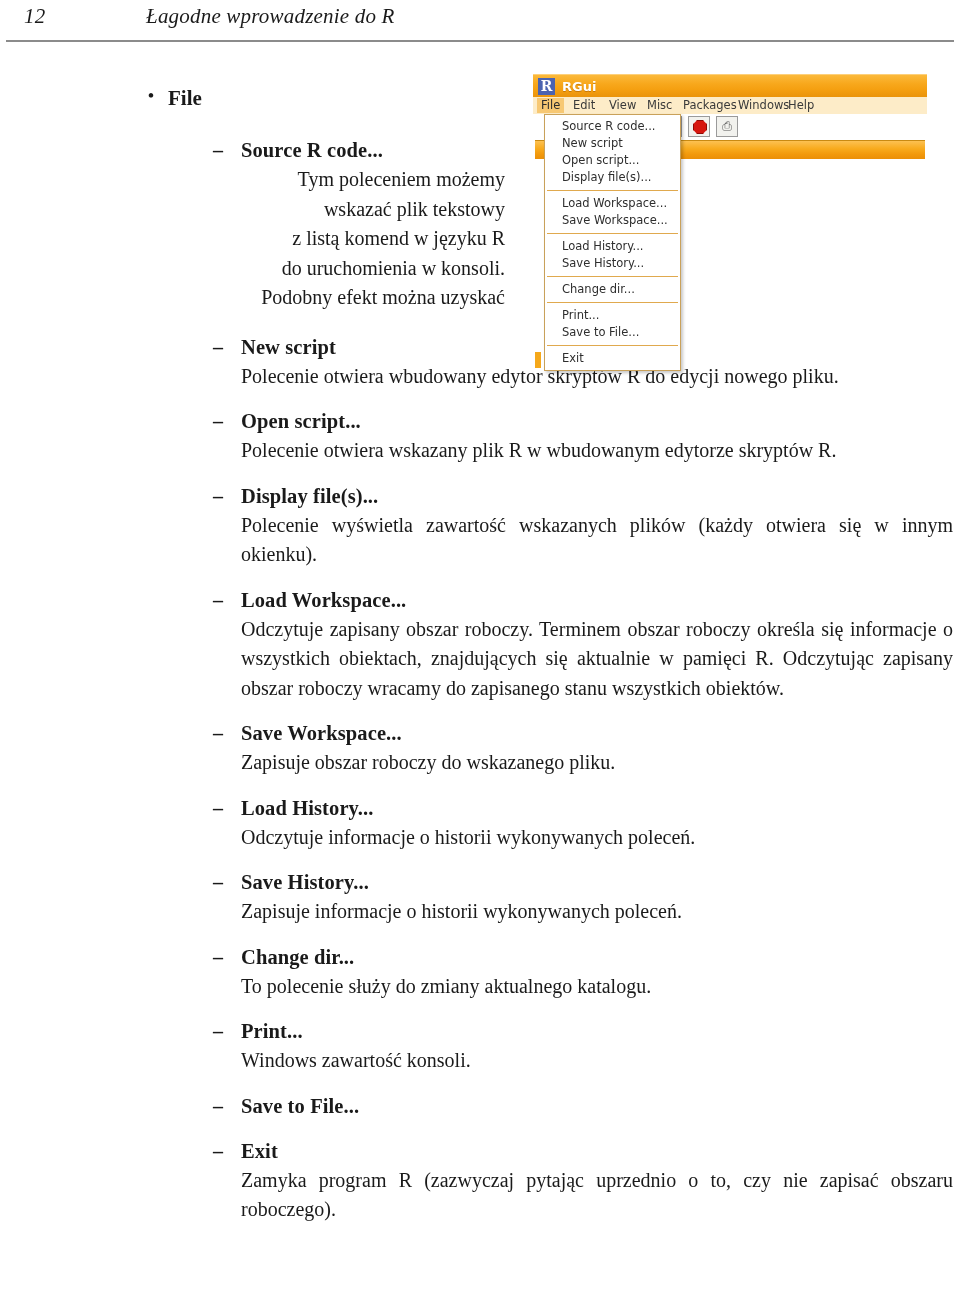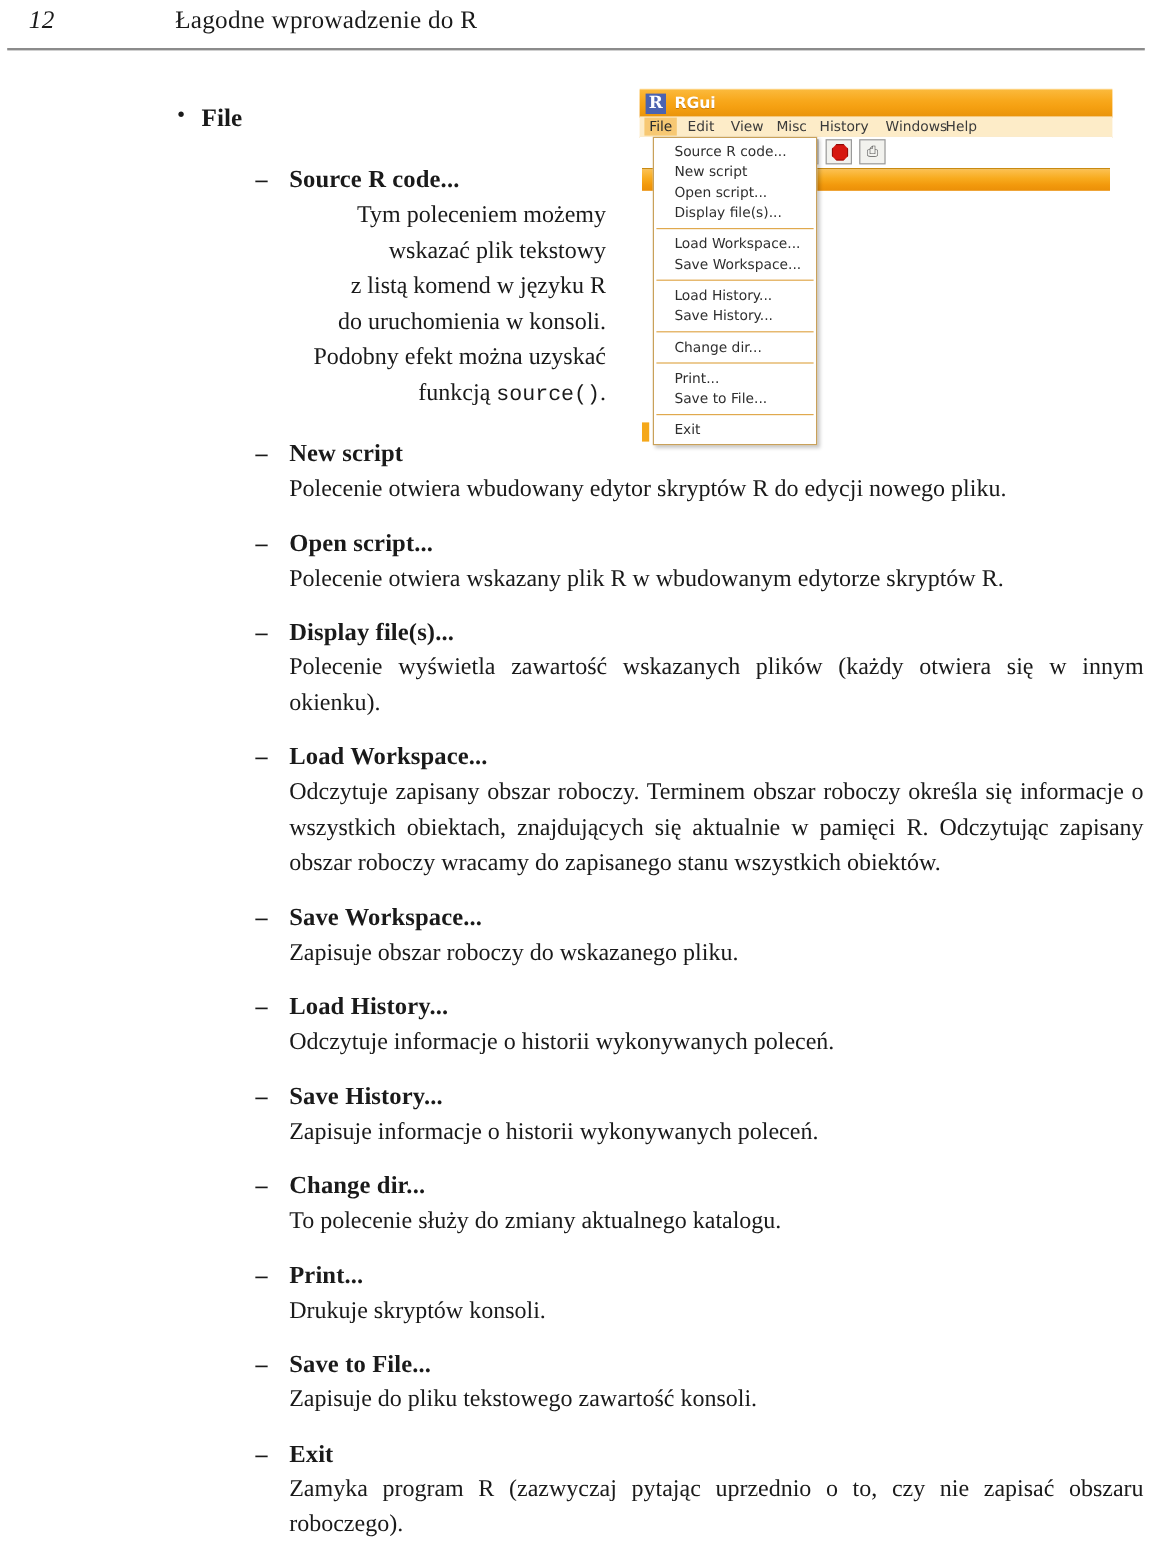--- a/index.html
+++ b/index.html
@@ -23,20 +23,21 @@
   #page-header .folio {
     position: absolute;
     left: 24px; top: 4px;
     font-style: italic;
     font-size: 21px;
     letter-spacing: .3px;
   }
   #page-header .running-title {
     position: absolute;
     left: 146px; top: 4px;
+    font-style: italic;
     font-size: 21px;
     letter-spacing: .2px;
     text-align: right;
   }
   #header-rule {
     position: absolute;
     left: 6px; top: 40px;
     width: 948px; height: 2px;
     background: #8b8b8b;
   }
@@ -245,21 +246,21 @@
   <div id="rgui-titlebar">
     <div id="rgui-app-icon">R</div>
     <div id="rgui-title-text">RGui</div>
   </div>
 
   <div id="rgui-menubar">
     <div class="menubar-item active" style="left:4px">File</div>
     <div class="menubar-item" style="left:36px">Edit</div>
     <div class="menubar-item" style="left:72px">View</div>
     <div class="menubar-item" style="left:110px">Misc</div>
-    <div class="menubar-item" style="left:146px">History</div>
+    <div class="menubar-item" style="left:146px">Packages</div>
     <div class="menubar-item" style="left:201px">Windows</div>
     <div class="menubar-item" style="left:251px">Help</div>
   </div>
 
   <div id="rgui-toolbar">
     <div class="tool-btn" style="left:127px">
       <div class="tool-glyph refresh">↻</div>
     </div>
     <div class="tool-btn" style="left:155px">
       <div class="stop-sign"></div>
@@ -309,23 +310,20 @@
       <div class="sub-title" style="margin-top:24px">
         <span class="dash-mark">–</span>
         <span>Source R code...</span>
       </div>
       <div class="sub-body narrow">
         <div>Tym poleceniem możemy</div>
         <div>wskazać plik tekstowy</div>
         <div>z listą komend w języku R</div>
         <div>do uruchomienia w konsoli.</div>
         <div>Podobny efekt można uzyskać</div>
-        <div>
-          <span>funkcją </span><span class="mono">source()</span><span>.</span>
-        </div>
       </div>
     </div>
 
     <div class="sub-item">
       <div class="sub-title gap-top-lg">
         <span class="dash-mark">–</span>
         <span>New script</span>
       </div>
       <div class="sub-body plain">Polecenie otwiera wbudowany edytor skryptów R do edycji nowego pliku.</div>
     </div>
@@ -384,29 +382,28 @@
         <span>Change dir...</span>
       </div>
       <div class="sub-body plain">To polecenie służy do zmiany aktualnego katalogu.</div>
     </div>
 
     <div class="sub-item">
       <div class="sub-title gap-top">
         <span class="dash-mark">–</span>
         <span>Print...</span>
       </div>
-      <div class="sub-body plain">Drukuje skryptów konsoli.</div>
+      <div class="sub-body plain">Windows zawartość konsoli.</div>
     </div>
 
     <div class="sub-item">
       <div class="sub-title gap-top">
         <span class="dash-mark">–</span>
         <span>Save to File...</span>
       </div>
-      <div class="sub-body plain">Zapisuje do pliku tekstowego zawartość konsoli.</div>
     </div>
 
     <div class="sub-item">
       <div class="sub-title gap-top">
         <span class="dash-mark">–</span>
         <span>Exit</span>
       </div>
       <div class="sub-body">Zamyka program R (zazwyczaj pytając uprzednio o to, czy nie zapisać obszaru roboczego).</div>
     </div>
 

